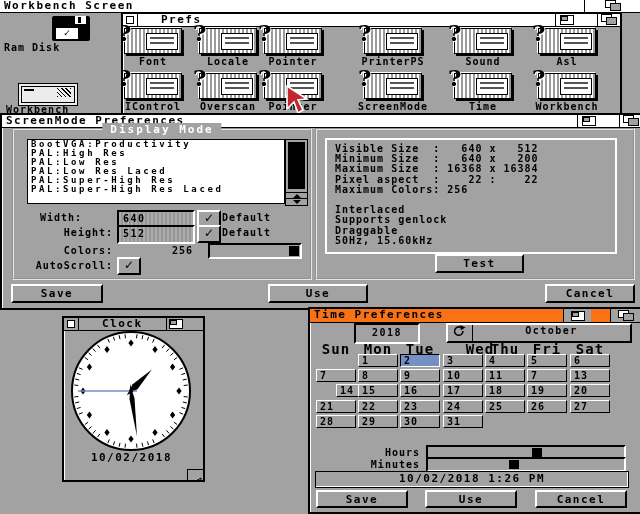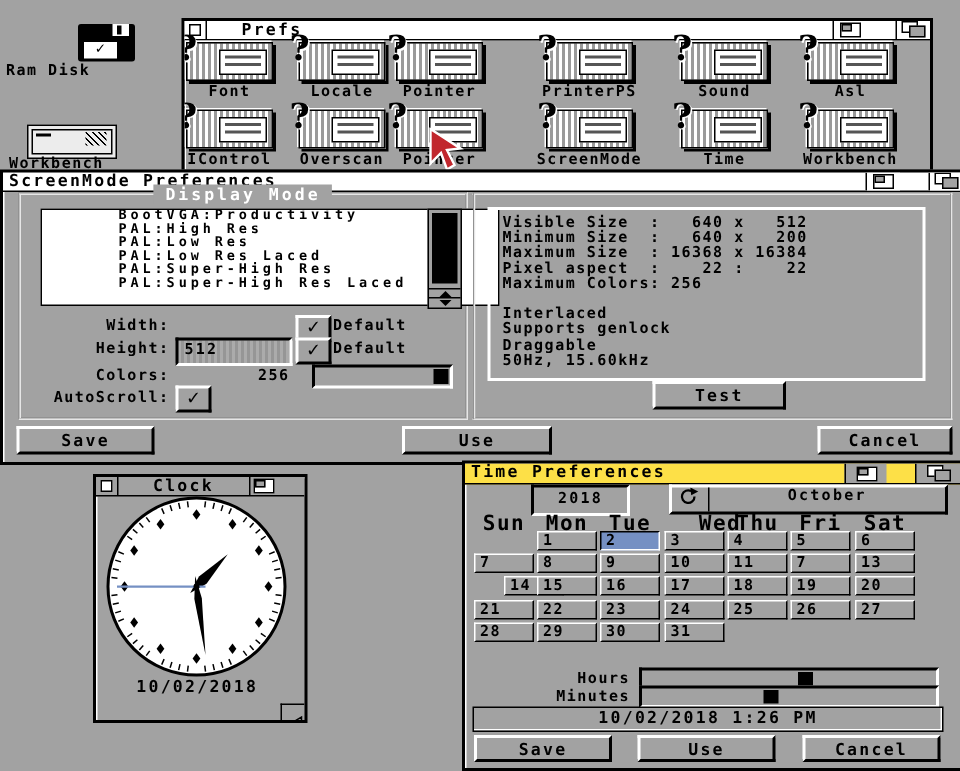--- a/index.html
+++ b/index.html
@@ -8,21 +8,21 @@
   .abs { position:absolute; }
   .tx  { position:absolute; font-size:10px; letter-spacing:1px; white-space:pre; line-height:11px; }
   .ttl { font-size:11px; letter-spacing:1.5px; line-height:12px; white-space:pre; }
 
   
   .win { position:absolute; background:#a2a2a2; border:2px solid #000; overflow:hidden;
          box-shadow: inset 1px 1px 0 #fff; }
   .tbar { position:absolute; left:0; top:0; right:0; height:12px; background:#fff;
           border-bottom:1px solid #000; display:flex; align-items:stretch;gap:19px; }
   .tbar .tlabel { flex:1; padding:0 4px; }
-  .tbar.blue { background:#fde047; }
+  .tbar.blue { background:#f97316; }
   .tgad { position:relative; border-left:1px solid #000; width:22px; background:#fff; flex:none; }
   .tgad.gray { background:#a2a2a2; }
   .closegad { border-left:none; border-right:1px solid #000; width:14px; }
 
   
   .ic-close { position:absolute; left:50%; top:50%; width:6px; height:6px; margin:-4px 0 0 -4px;
               border:1px solid #000; background:#fff; }
   .ic-zoom  { position:absolute; left:50%; top:50%; width:12px; height:8px; margin:-5px 0 0 -7px;
               border:1px solid #000; background:#fff; }
   .ic-zoom i{ position:absolute; left:0; top:0; width:5px; height:3px; border:1px solid #000; display:block; background:#a2a2a2; }
@@ -91,20 +91,29 @@
   .wbdrive .inner { position:absolute; inset:2px; border:1px solid #000; }
   .wbdrive .dash { position:absolute; left:5px; top:5px; width:10px; height:2px; background:#000; }
   .wbdrive .hatch { position:absolute; right:6px; top:4px; width:14px; height:9px;
                     background:repeating-linear-gradient(45deg,#000 0 1px,#ececec 1px 3px); }
 </style>
 </head>
 <body>
 
 <div id="screen">
 
+  <div class="abs" style="left:0;top:0;width:640px;height:12px;background:#fff;border-bottom:1px solid #000;display:flex;">
+    <div class="ttl" style="padding:0 4px;flex:1;">Workbench Screen</div>
+    <div class="tgad" style="width:55px;background:#fff;">
+      <span class="ic-depth">
+          <u></u>
+          <b></b>
+        </span>
+    </div>
+  </div>
 
   <div>
     <div class="floppy" style="left:52px;top:16px;width:38px;height:25px;">
       <span class="shutter">
           <i></i>
         </span>
         <span class="flab">✓</span>
     </div>
     <div class="tx" style="left:4px;top:42px;">Ram Disk</div>
   </div>
@@ -274,39 +283,40 @@
       <div class="tgad">
           <span class="ic-depth">
             <u></u>
             <b></b>
           </span>
         </div>
     </div>
 
     <div class="group" style="left:10px;top:13px;width:296px;height:148px;">
       <div class="glabel">Display Mode</div>
-      <div id="dm-list" style="left:13px;top:9px;width:256px;height:63px;padding-left:48px;">
+      <div id="dm-list" style="left:13px;top:9px;width:256px;height:63px;">
           <div class="dmrow">BootVGA:Productivity</div>
           <div class="dmrow">PAL:High Res</div>
           <div class="dmrow">PAL:Low Res</div>
           <div class="dmrow">PAL:Low Res Laced</div>
           <div class="dmrow">PAL:Super-High Res</div>
           <div class="dmrow">PAL:Super-High Res Laced</div>
         </div>
       <div class="sbar" style="left:271px;top:9px;width:21px;height:65px;">
         <div class="sthumb" style="height:47px;"></div>
         <div class="sarr arrup" style="bottom:6px;">
             <i></i>
           </div>
         <div class="sarr arrdn" style="bottom:0;">
             <i></i>
           </div>
       </div>
 
-      <div class="tx" style="left:26px;top:82px;width:73px;text-align:right;">Width:</div>
+      <div class="tx" style="left:26px;top:82px;width:73px;">Width:</div>
+      <div class="field" style="left:103px;top:80px;width:70px;height:14px;">640</div>
       <div class="check raised" style="left:183px;top:80px;width:20px;height:14px;">
           <span>✓</span>
         </div>
       <div class="tx" style="left:208px;top:82px;">Default</div>
 
       <div class="tx" style="left:26px;top:97px;width:73px;text-align:right;">Height:</div>
       <div class="field" style="left:103px;top:95px;width:70px;height:14px;">512</div>
       <div class="check raised" style="left:183px;top:95px;width:20px;height:14px;">
           <span>✓</span>
         </div>

